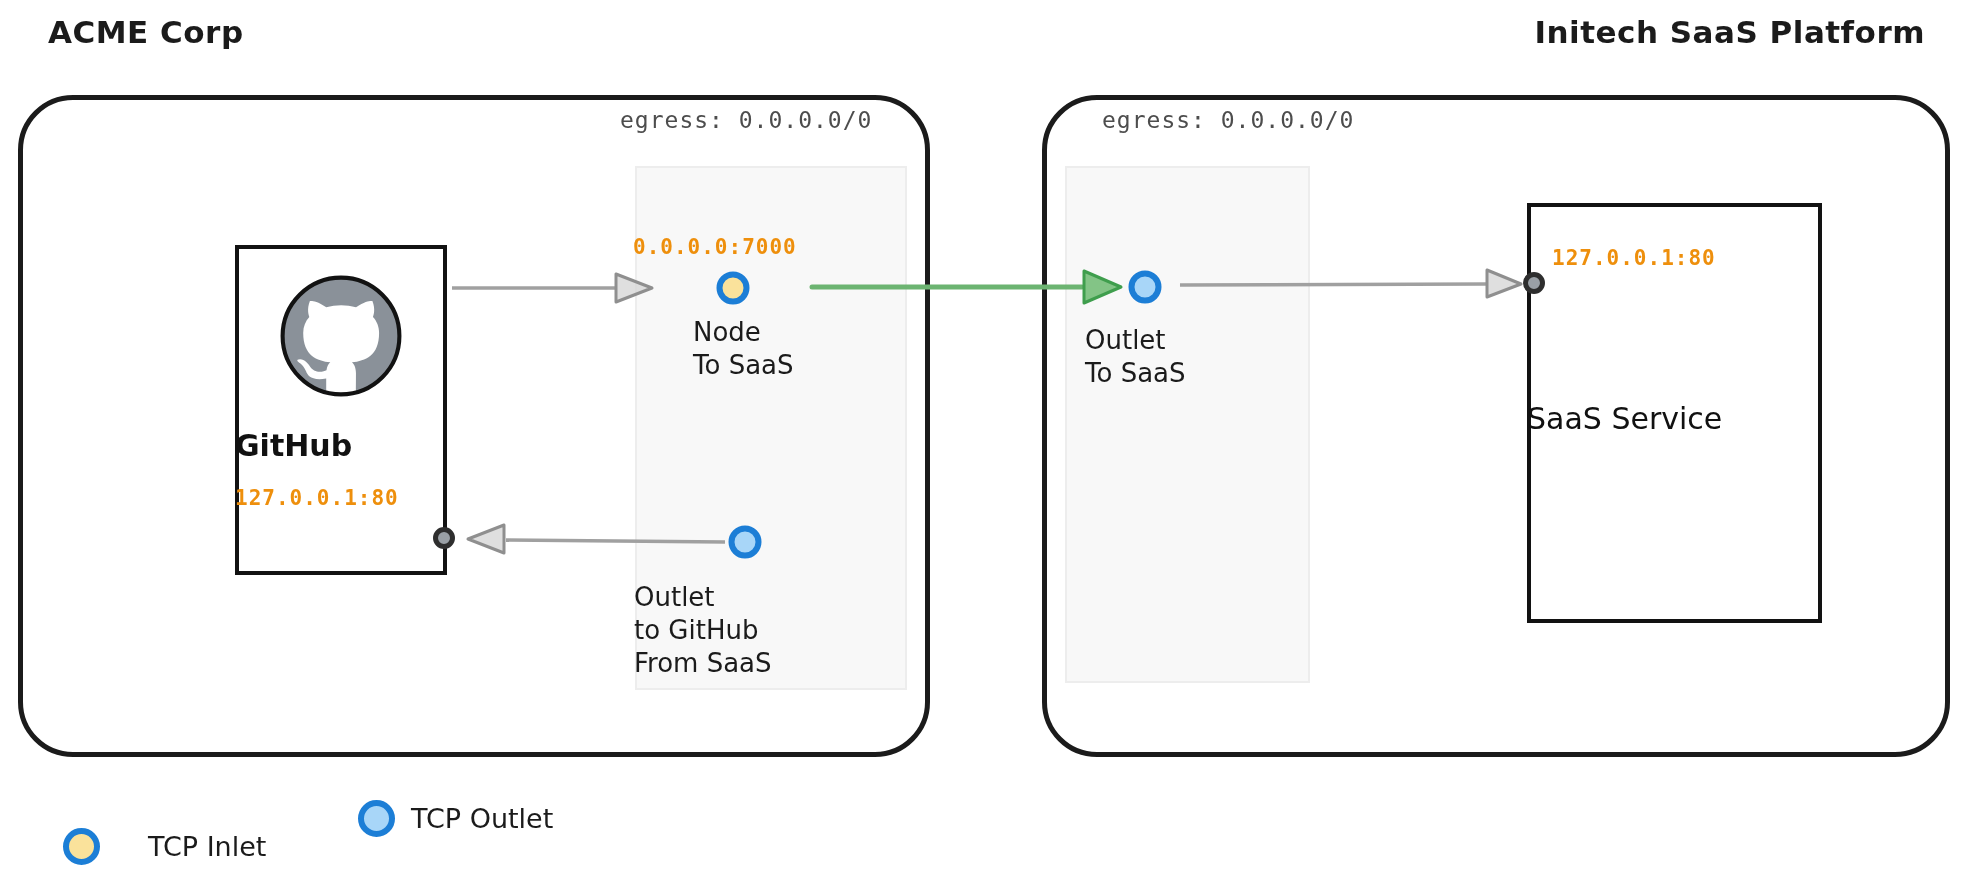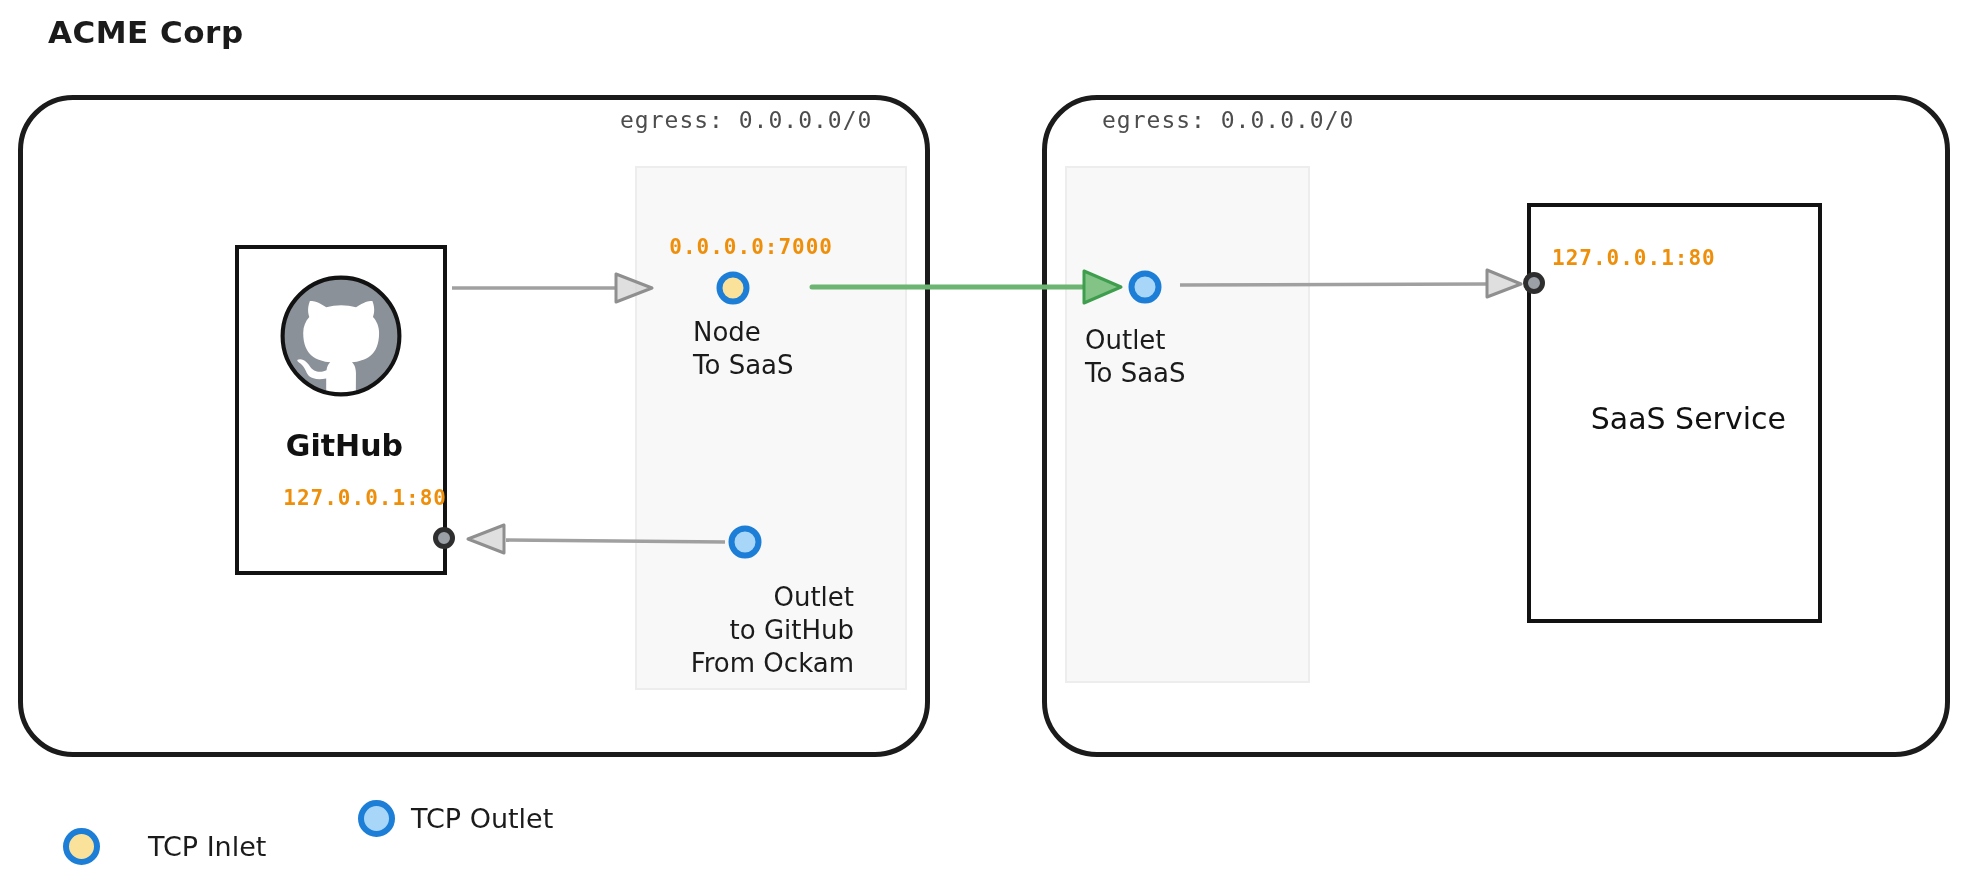--- a/index.html
+++ b/index.html
@@ -24,28 +24,29 @@
   .addr{font-size:21px;font-weight:bold;color:#ee8f0c;white-space:nowrap;letter-spacing:1px;}
   .port-label{font-size:26px;color:#1b1b1b;line-height:33px;white-space:nowrap;}
   .box-label{font-size:30px;color:#111;white-space:nowrap;}
   .legend-row{display:flex;align-items:center;gap:16px;}
   .legend-dot{width:25px;height:25px;border-radius:50%;border:6px solid #1c7ed6;box-sizing:content-box;}
   .legend-dot.inlet{background:#fae29b;}
   .legend-dot.outlet{background:#a8d6f8;}
   .legend-square{width:44px;height:46px;background:#f8f8f8;border:2px solid #ededed;box-sizing:border-box;}
   .legend-label{font-size:27px;color:#1b1b1b;white-space:nowrap;}
   svg.overlay{position:absolute;left:0;top:0;width:1973px;height:891px;pointer-events:none;}
-  .center-text{text-align:right;}
+  .center-text{text-align:left;}
 </style>
 </head>
 <body>
 
 <div class="stage">
 
   <div class="abs title hand" style="left:48px;top:14px;">ACME Corp</div>
+  <div class="abs title hand" style="right:48px;top:14px;">Initech SaaS Platform</div>
 
   <div class="abs container-box" style="left:18px;top:95px;width:912px;height:662px;"></div>
 
   <div class="abs container-box" style="left:1042px;top:95px;width:908px;height:662px;"></div>
 
   <div class="abs egress mono" style="left:620px;top:107px;">egress: 0.0.0.0/0</div>
   <div class="abs egress mono" style="left:1102px;top:107px;">egress: 0.0.0.0/0</div>
 
   <div class="abs node-box" style="left:635px;top:166px;width:272px;height:524px;"></div>
   <div class="abs node-box" style="left:1065px;top:166px;width:245px;height:517px;"></div>
@@ -68,21 +69,21 @@
 
   <div class="abs addr mono center-text" style="left:633px;top:235px;width:200px;">0.0.0.0:7000</div>
   <div class="abs port-label hand" style="left:693px;top:316px;">
     <div>Node</div>
     <div>To SaaS</div>
   </div>
 
   <div class="abs port-label hand center-text" style="left:634px;top:581px;width:220px;">
     <div>Outlet</div>
     <div>to GitHub</div>
-    <div>From Ockam</div>
+    <div>From SaaS</div>
   </div>
 
   <div class="abs port-label hand" style="left:1085px;top:324px;">
     <div>Outlet</div>
     <div>To SaaS</div>
   </div>
 
   <svg class="overlay">
 
     <line x1="452" y1="288" x2="616" y2="288" stroke="#a0a0a0" stroke-width="3.5"></line>

